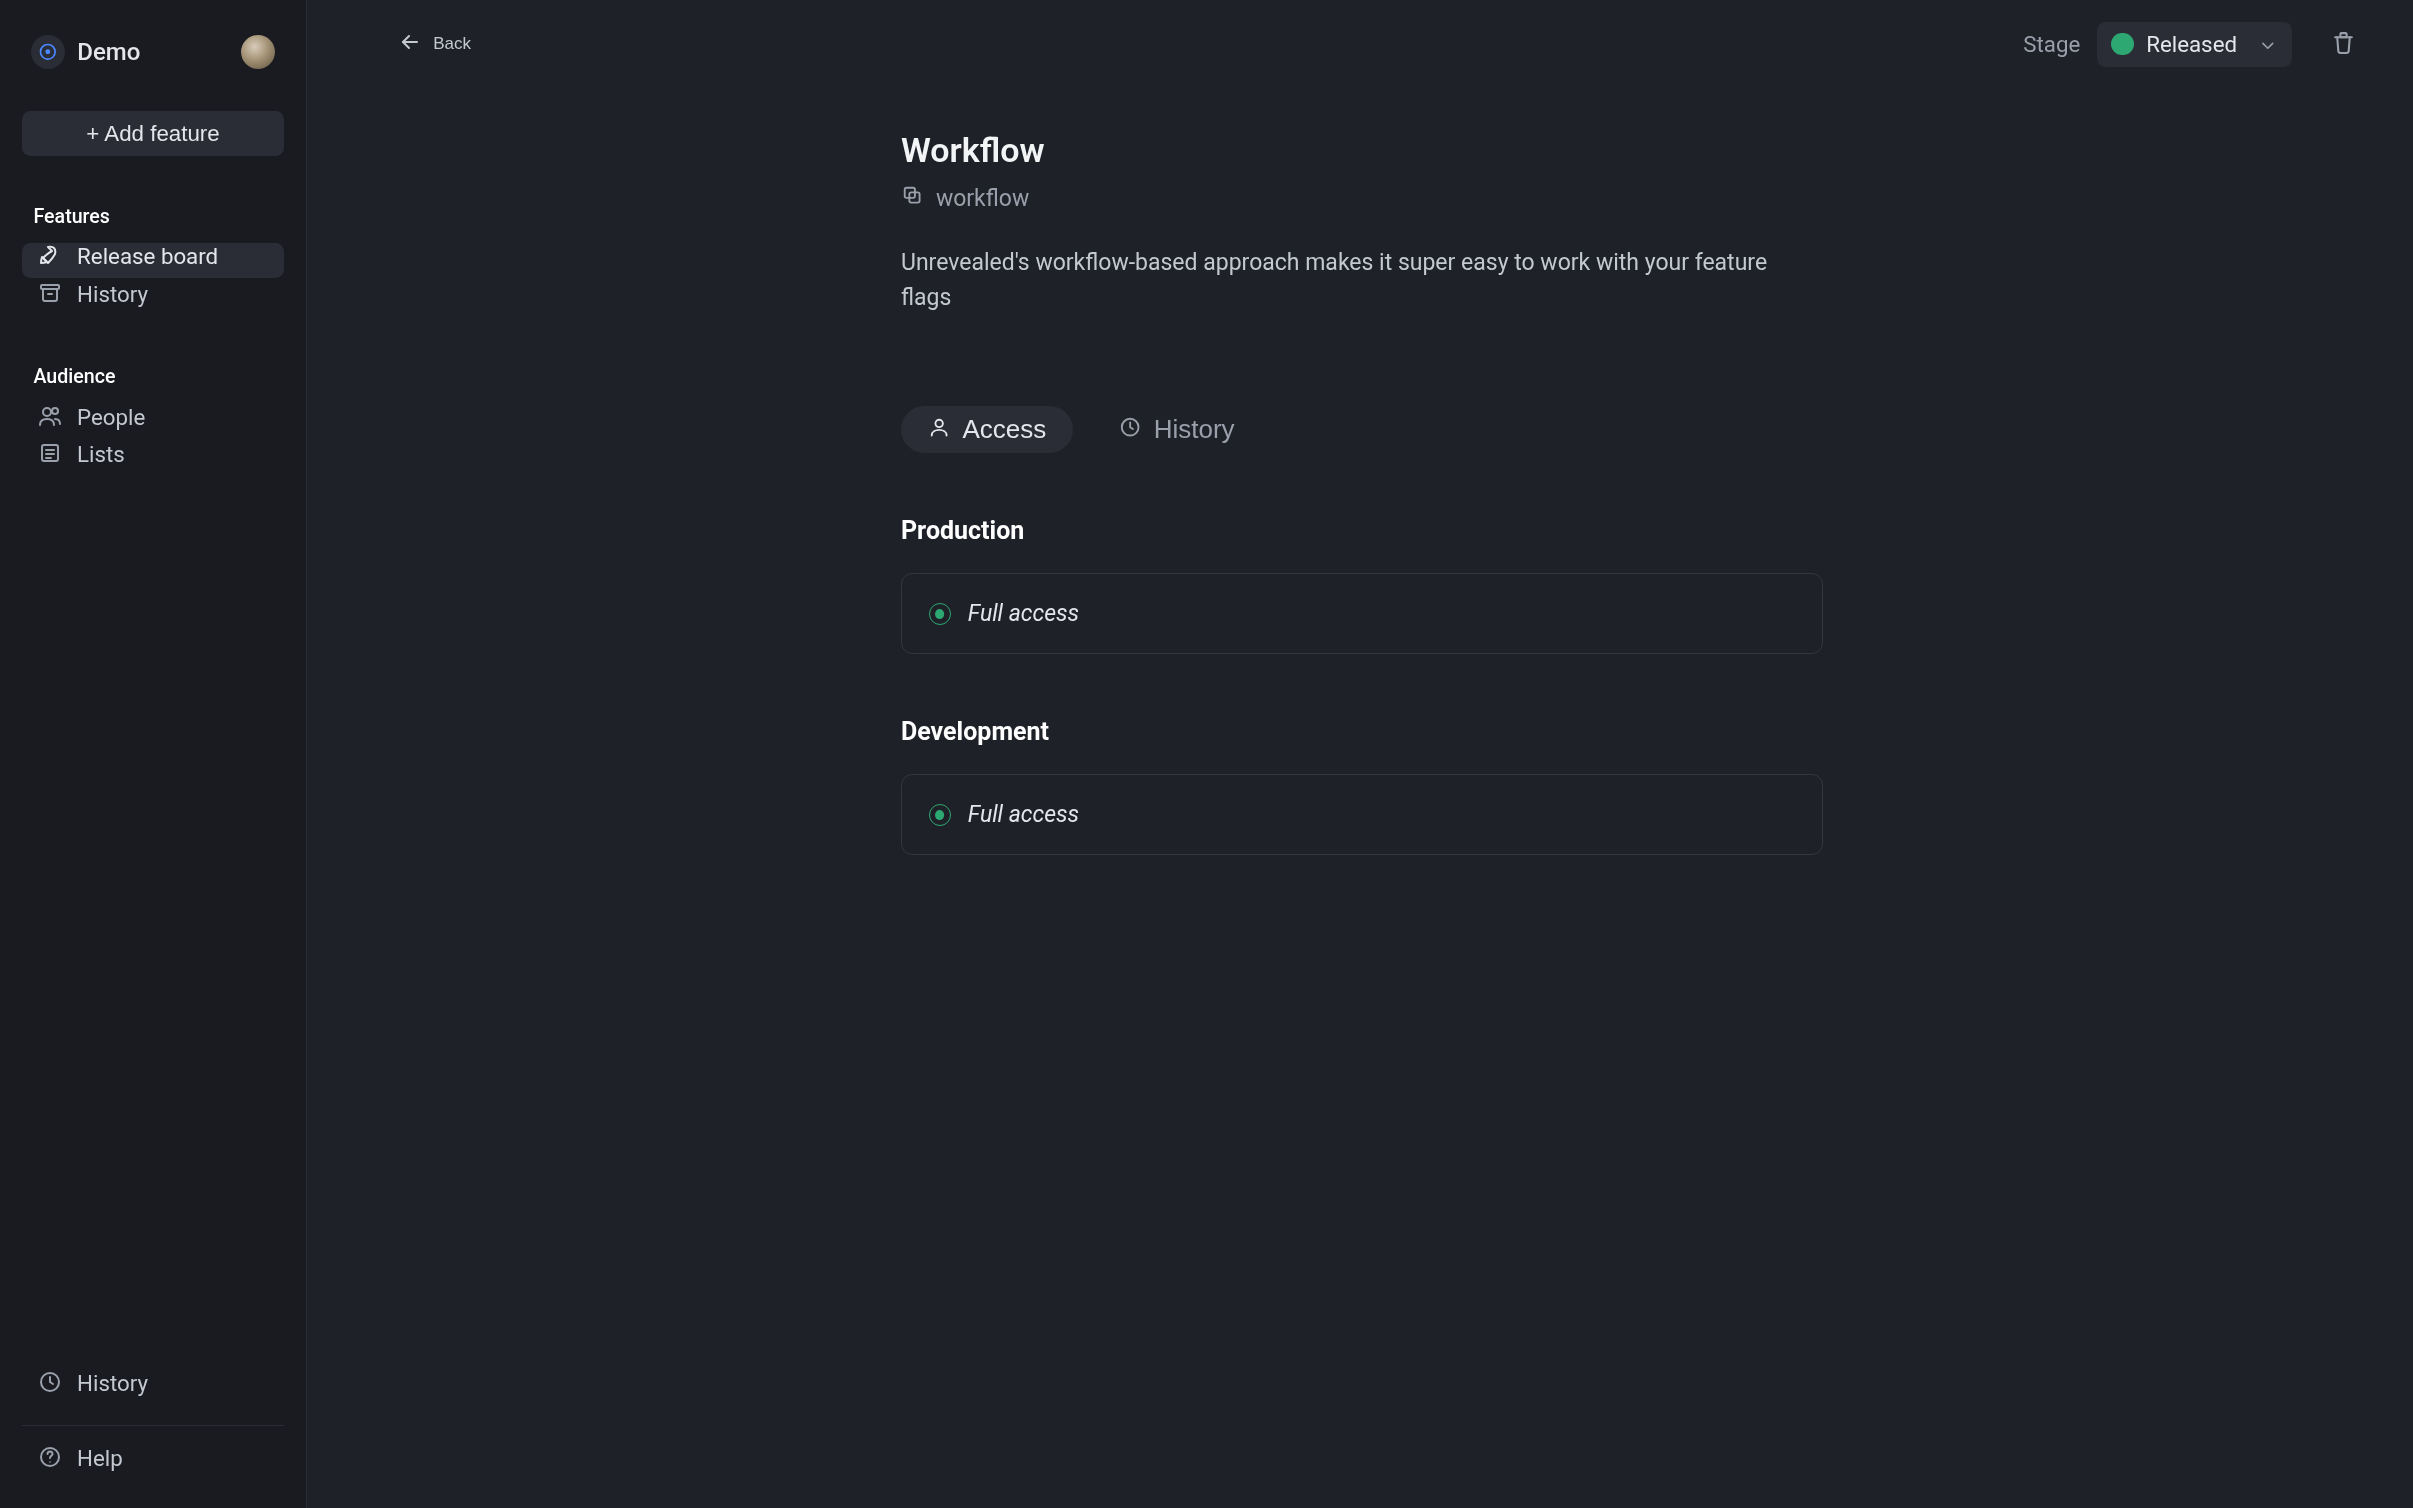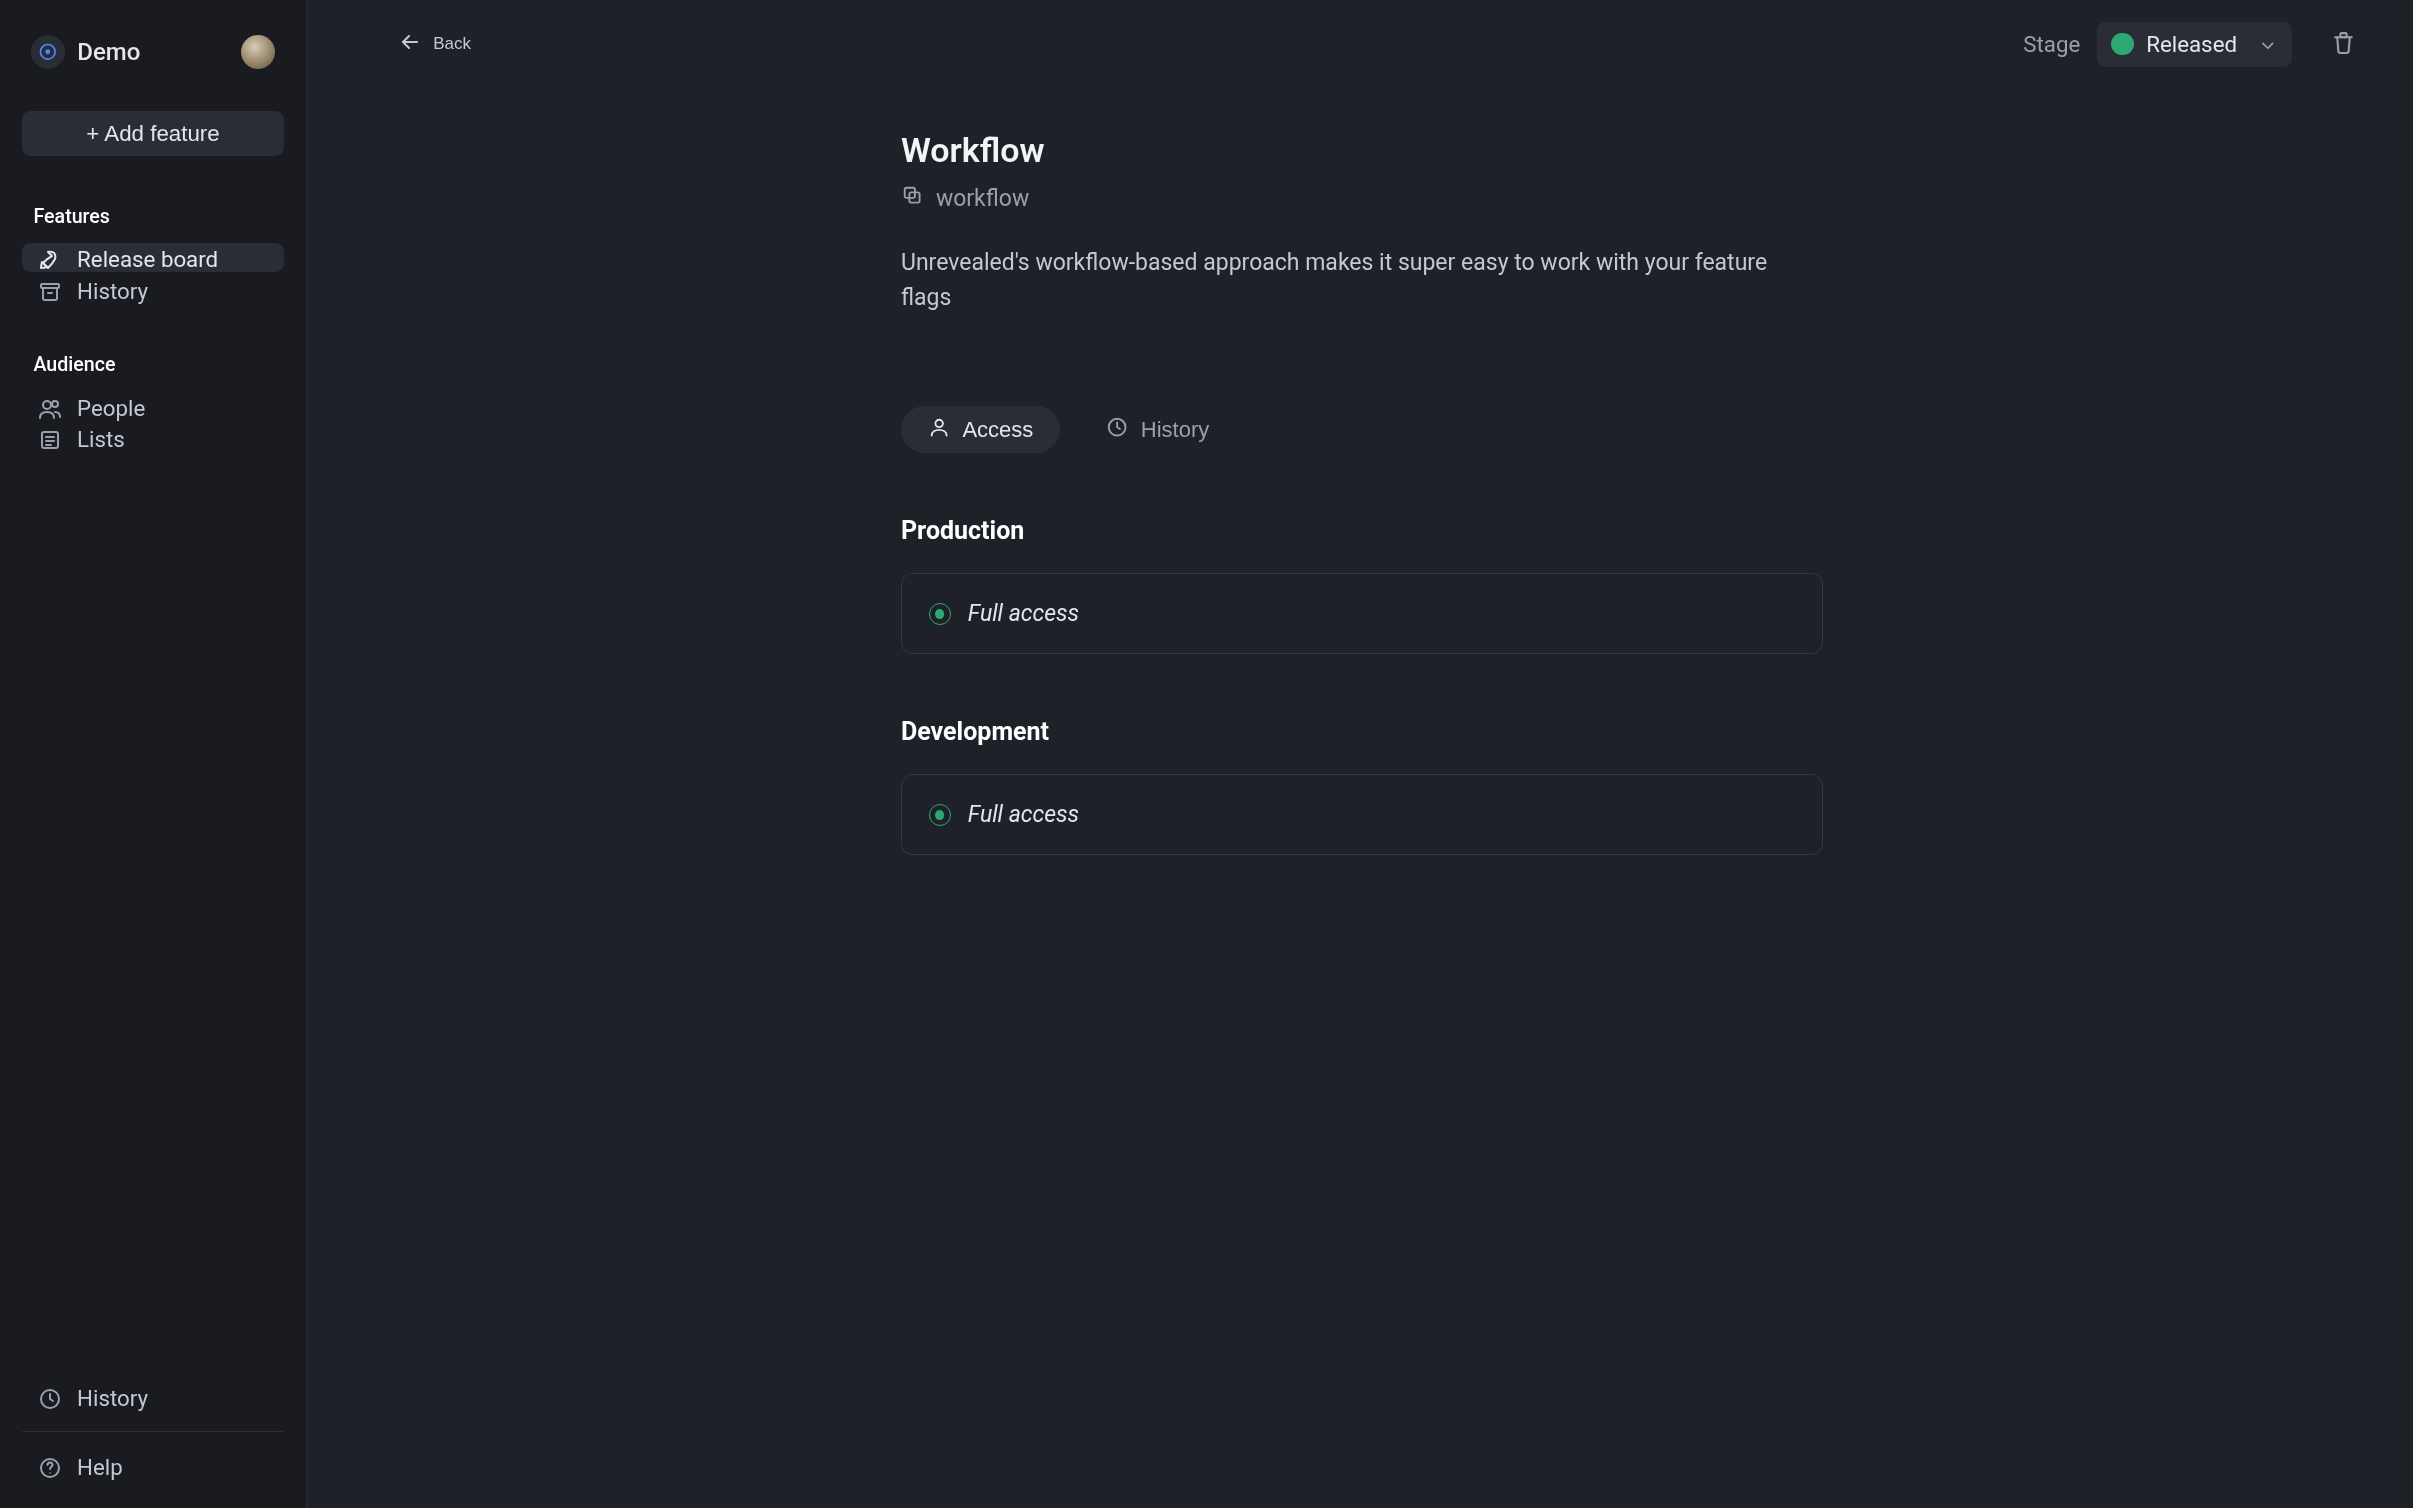--- a/index.html
+++ b/index.html
@@ -77,23 +77,23 @@
     .section-label {
       color: #ffffff;
       font-size: 19.6px;
       font-weight: 500;
       padding: 0 11.2px;
       margin-bottom: 15.4px;
     }
 
     .nav-item {
       display: flex;
-      align-items: flex-end;
+      align-items: flex-start;
       gap: 15.4px;
-      height: 29px;
+      height: 35px;
       border-radius: 8.4px;
       color: #c4c8d0;
       font-size: 22.3px;
       padding: 0 15.4px;
       cursor: pointer;
     }
     .nav-item.active {
       background: #2a2d36;
       color: #e4e6eb;
     }
@@ -219,21 +219,21 @@
       gap: 19.6px;
       margin-bottom: 63px;
     }
     .tab {
       display: flex;
       align-items: center;
       gap: 12.6px;
       height: 47px;
       padding: 0 26.5px;
       border-radius: 24px;
-      font-size: 22px;
+      font-size: 26px;
       color: #9aa0ab;
       cursor: pointer;
       border: none;
       background: none;
     }
     .tab.active {
       background: #2a2d36;
       color: #e4e6eb;
     }
     .tab svg { width: 22.3px; height: 22.3px; }

